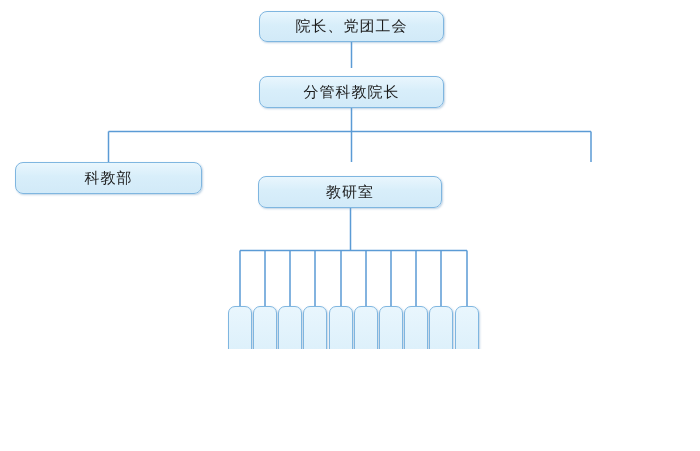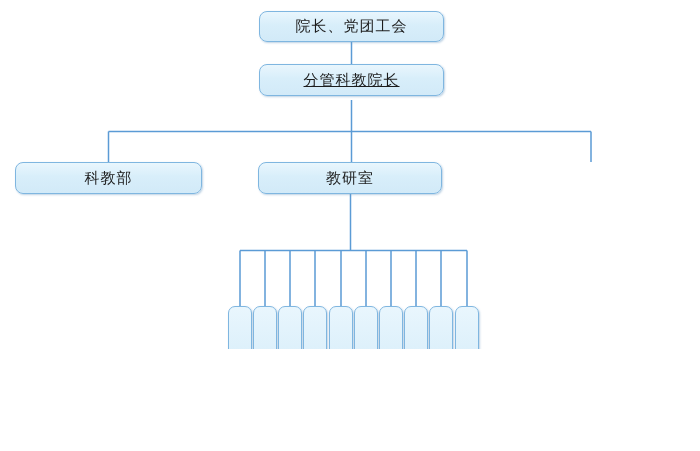--- a/index.html
+++ b/index.html
@@ -33,23 +33,23 @@
     justify-content: center;
     color: #1c1c1c;
     box-shadow: 1px 1px 2px rgba(110, 155, 195, 0.45);
   }
   .h-node {
     height: 32px;
     font-size: 15px;
     letter-spacing: 1px;
   }
   .node-l1 { left: 259px; top: 11px;  width: 185px; height: 31px; }
-  .node-l2 { left: 259px; top: 64px;  width: 185px; height: 32px; text-decoration: underline; }
+  .node-l2 { left: 259px; top: 76px;  width: 185px; height: 32px; }
   .node-l3a { left: 15px;  top: 162px; width: 187px; }
-  .node-l3b { left: 258px; top: 162px; width: 184px; }
+  .node-l3b { left: 258px; top: 176px; width: 184px; }
   .node-l3c { left: 494px; top: 162px; width: 194px; }
   .v-node {
     top: 306px;
     width: 24px;
     height: 137px;
     border-radius: 7px;
     font-size: 13px;
   }
   .v-node .vtext {
     writing-mode: vertical-rl;

